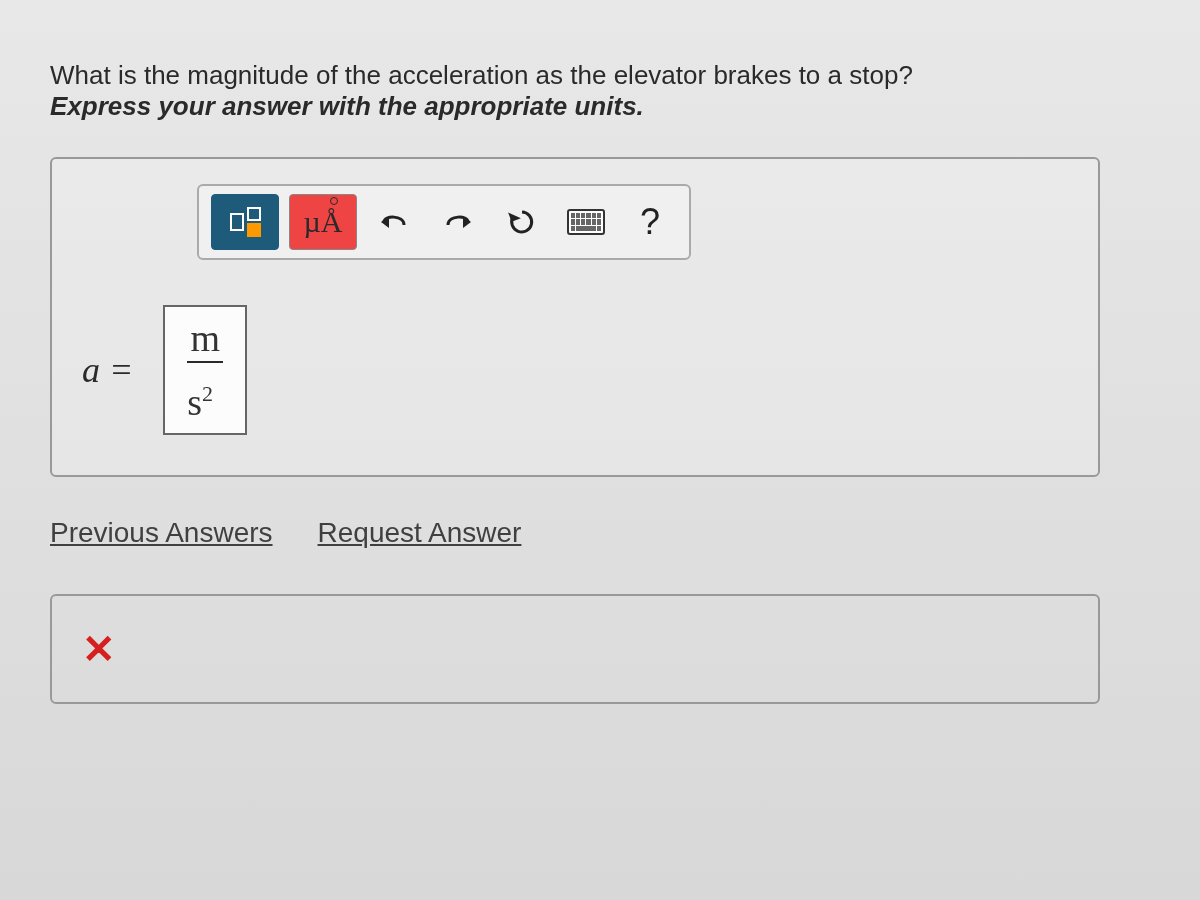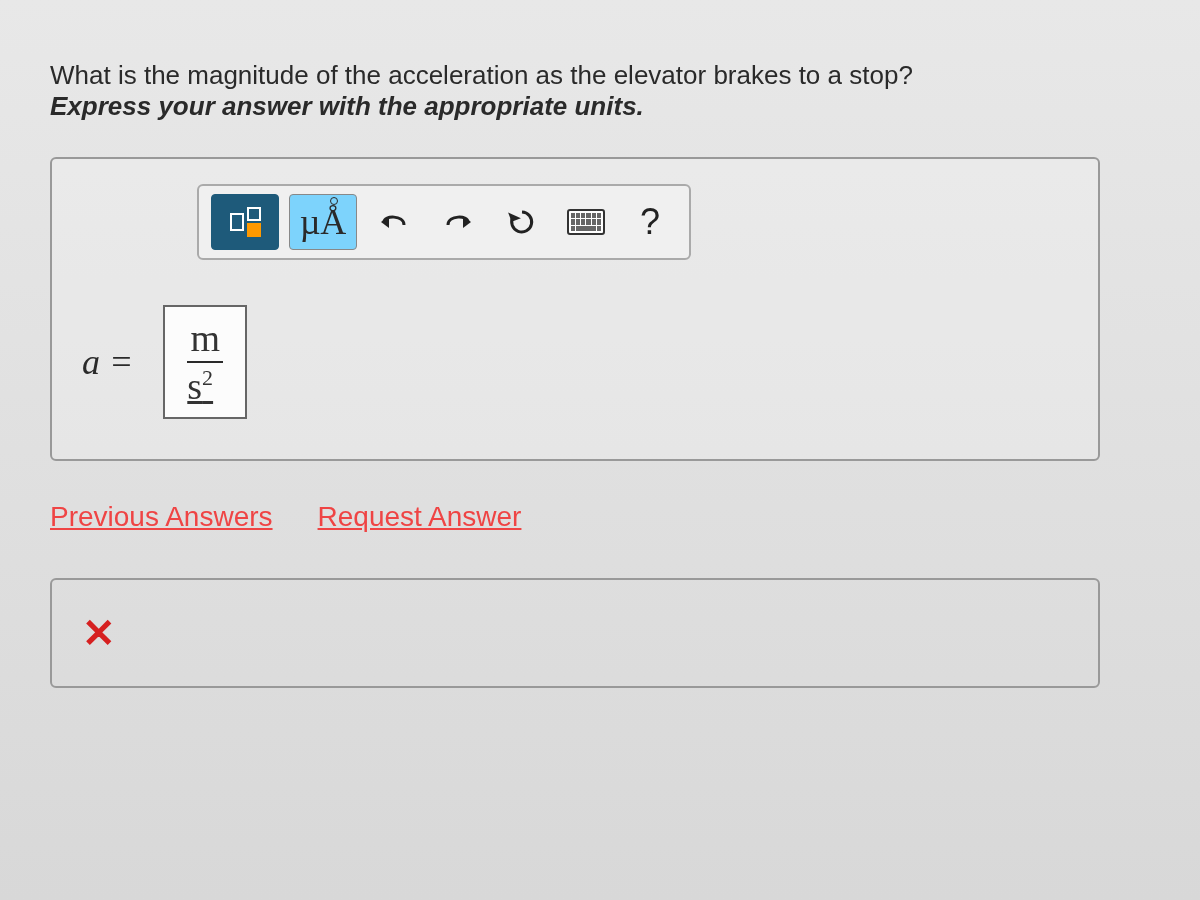--- a/index.html
+++ b/index.html
@@ -60,24 +60,24 @@
       cursor: pointer;
       background: #eee;
     }
     .tool-btn.templates {
       background: #1e5a7a;
       color: #fff;
       border-color: #1e5a7a;
       gap: 2px;
     }
     .tool-btn.symbols {
-      background: #7dd3fc;
+      background: #ef4444;
       color: #2a2a2a;
       font-family: "Times New Roman", serif;
-      font-size: 36px;
+      font-size: 30px;
       position: relative;
       justify-content: center;
     }
     .tool-btn.plain {
       border: none;
       background: transparent;
       width: 54px;
       color: #222;
     }
     .templates-inner {
@@ -165,22 +165,21 @@
       font-size: 38px;
       line-height: 1;
     }
     .unit-num {
       padding-bottom: 4px;
       border-bottom: 2px solid #2a2a2a;
       min-width: 36px;
       text-align: center;
     }
     .unit-den {
-      padding-top: 4px;
-      text-decoration: underline;
+      padding-top: 20px;
     }
     .unit-den sup {
       font-size: 22px;
       vertical-align: super;
     }
     .actions-row {
       display: flex;
       align-items: center;
       gap: 45px;
       margin-bottom: 45px;
@@ -189,21 +188,21 @@
       background: #0d6986;
       color: #fff;
       border: none;
       font-size: 30px;
       padding: 16px 30px;
       cursor: pointer;
       border-radius: 2px;
     }
     .link {
       font-size: 28px;
-      color: #ef4444;
+      color: #404040;
       text-decoration: underline;
       cursor: pointer;
     }
     .feedback {
       border: 2px solid #999;
       border-radius: 6px;
       padding: 30px 30px;
       display: flex;
       align-items: center;
       gap: 25px;

